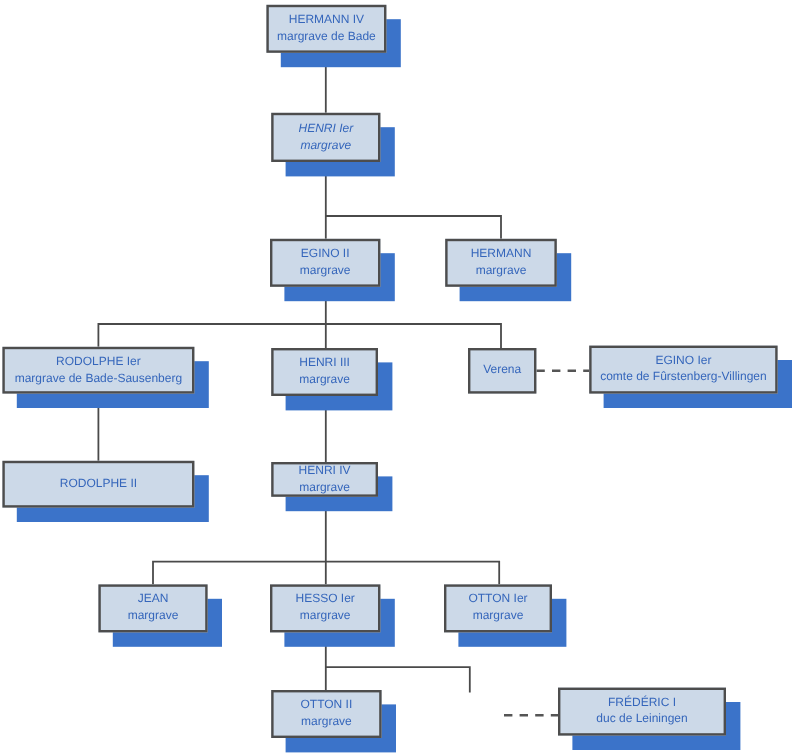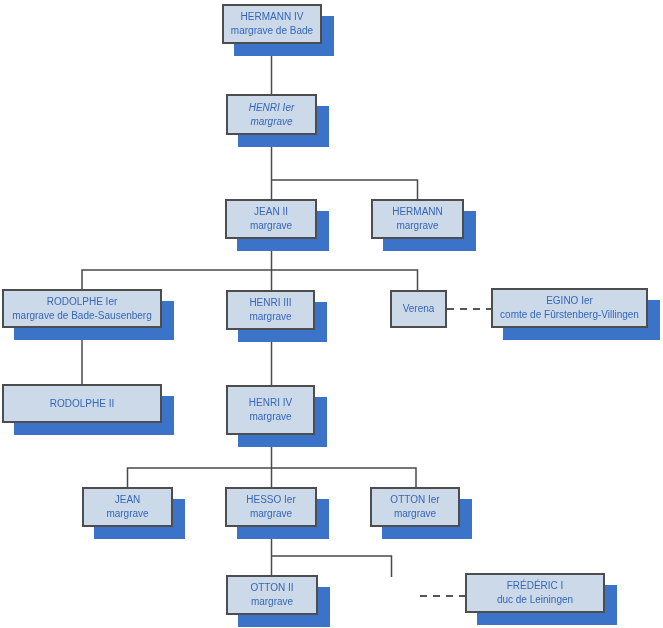--- a/index.html
+++ b/index.html
@@ -61,21 +61,21 @@
 
 <div class="node shadowed" style="left: 222px; top: 4px; width: 100px; height: 40px;">
       <span class="name">HERMANN IV</span>
       <span class="title">margrave de Bade</span>
     </div>
     <div class="node shadowed" style="left: 226px; top: 94px; width: 91px; height: 41px; font-style: italic;">
       <span class="name">HENRI Ier</span>
       <span class="title">margrave</span>
     </div>
     <div class="node shadowed" style="left: 225px; top: 199px; width: 92px; height: 40px;">
-      <span class="name">JEAN II</span>
+      <span class="name">EGINO II</span>
       <span class="title">margrave</span>
     </div>
     <div class="node shadowed" style="left: 371px; top: 199px; width: 93px; height: 40px;">
       <span class="name">HERMANN</span>
       <span class="title">margrave</span>
     </div>
     <div class="node shadowed" style="left: 2px; top: 289px; width: 160px; height: 39px;">
       <span class="name">RODOLPHE Ier</span>
       <span class="title">margrave de Bade-Sausenberg</span>
     </div>
@@ -86,21 +86,21 @@
     <div class="node shadowed" style="left: 491px; top: 288px; width: 157px; height: 40px;">
       <span class="name">EGINO Ier</span>
       <span class="title">comte de Fûrstenberg-Villingen</span>
     </div>
     <div class="node" style="left: 390px; top: 290px; width: 57px; height: 38px;">
       <span class="name">Verena</span>
     </div>
     <div class="node shadowed" style="left: 2px; top: 384px; width: 160px; height: 39px;">
       <span class="name">RODOLPHE II</span>
     </div>
-    <div class="node shadowed" style="left: 226px; top: 385px; width: 89px; height: 50px;">
+    <div class="node shadowed" style="left: 226px; top: 385px; width: 89px; height: 29px;">
       <span class="name">HENRI IV</span>
       <span class="title">margrave</span>
     </div>
     <div class="node shadowed" style="left: 82px; top: 487px; width: 91px; height: 40px;">
       <span class="name">JEAN</span>
       <span class="title">margrave</span>
     </div>
     <div class="node shadowed" style="left: 225px; top: 487px; width: 92px; height: 40px;">
       <span class="name">HESSO Ier</span>
       <span class="title">margrave</span>

